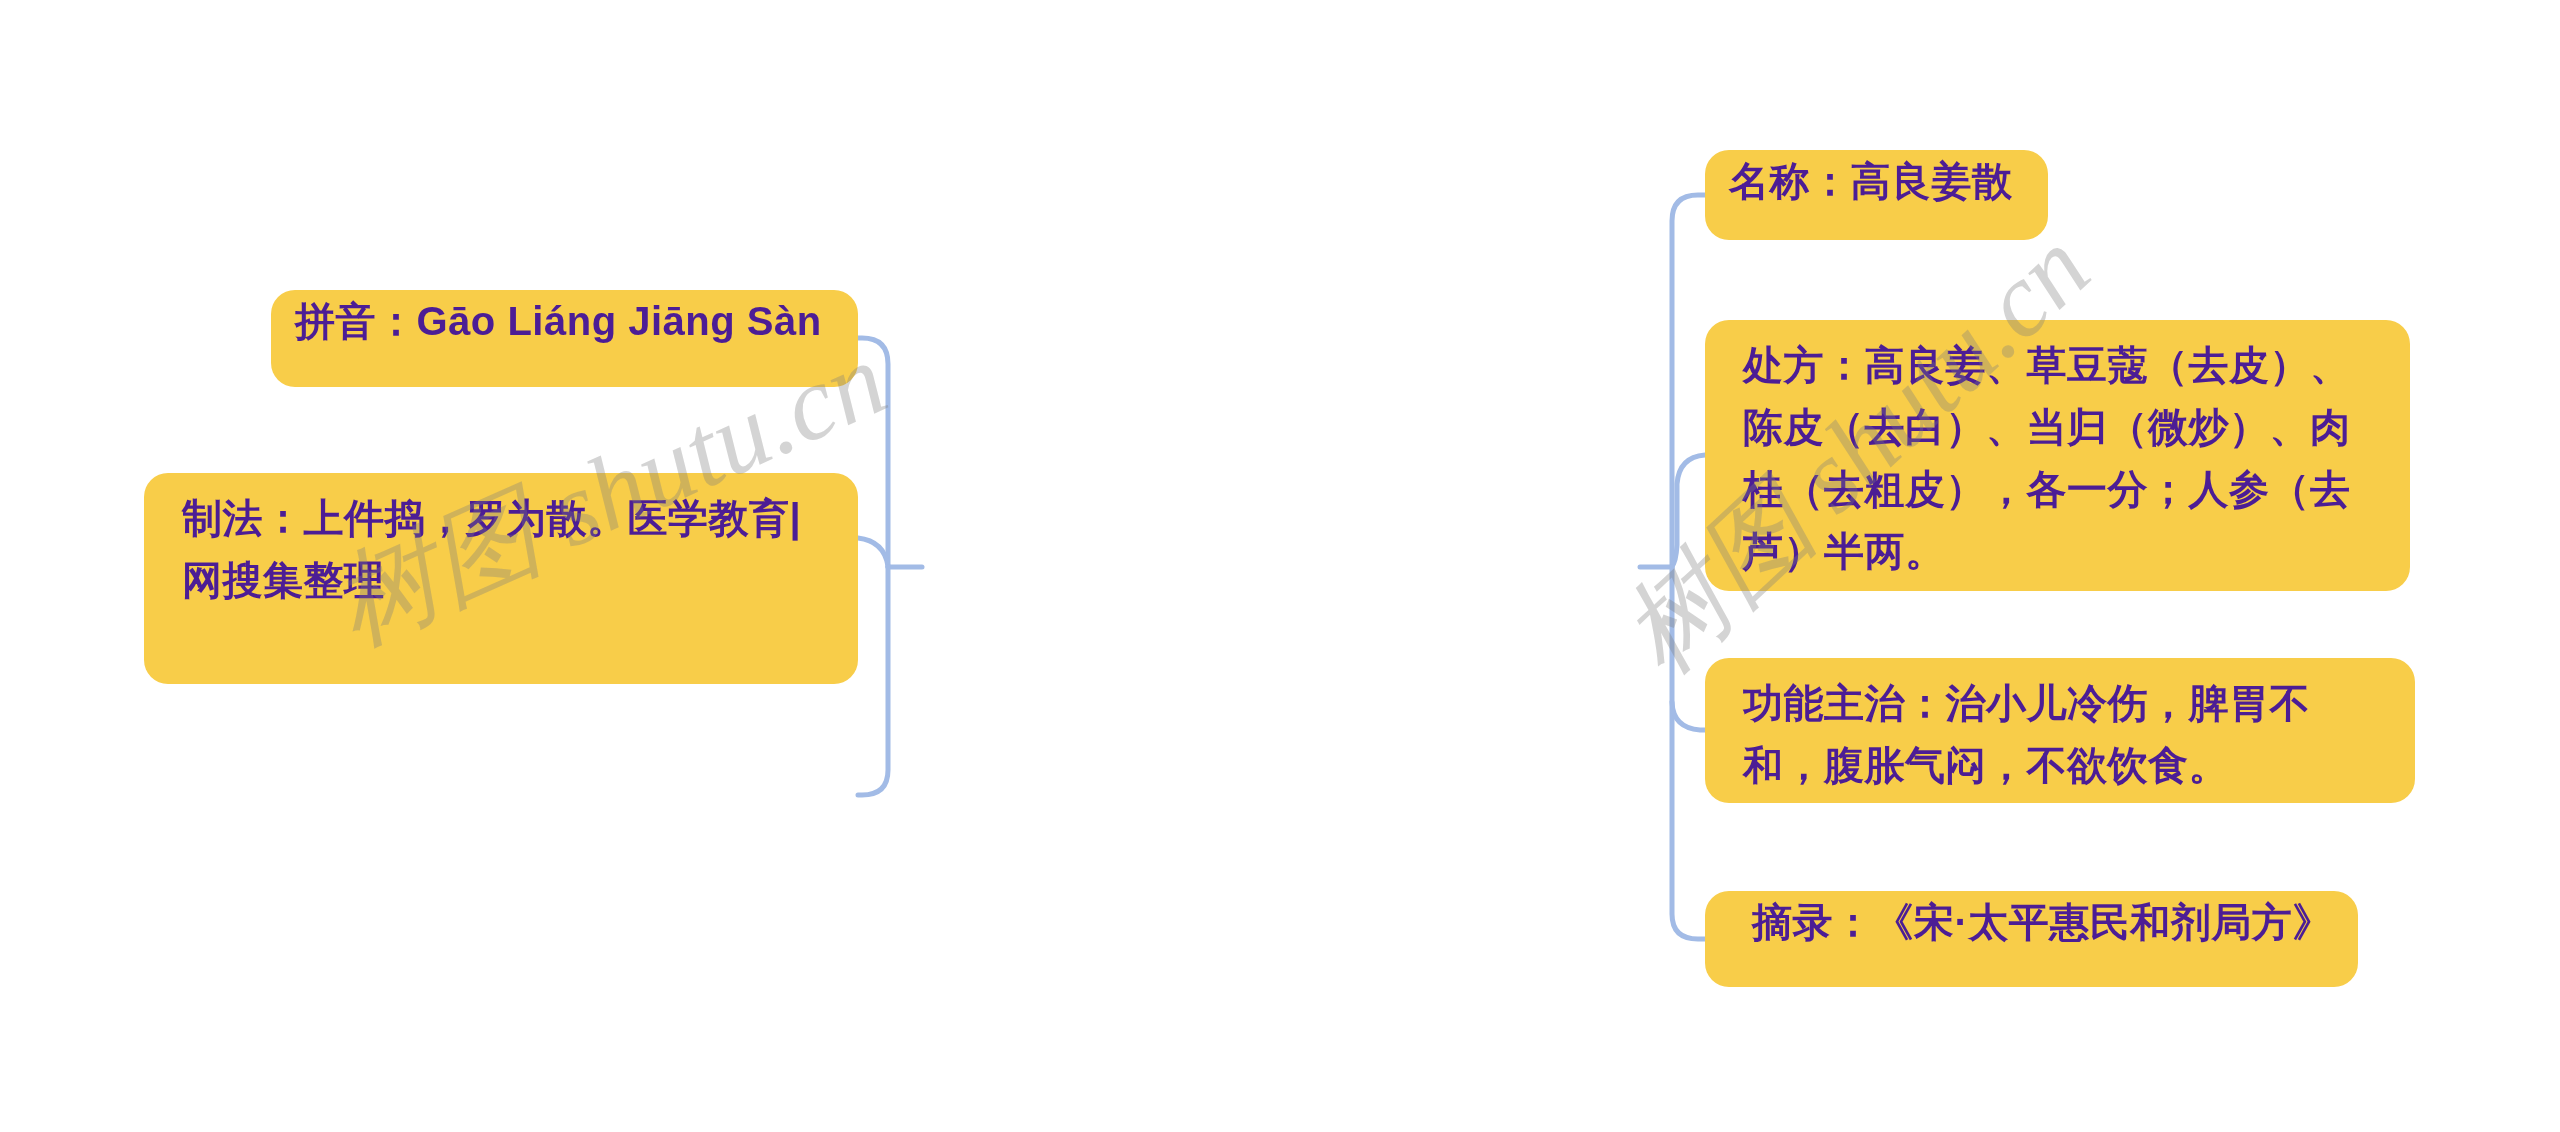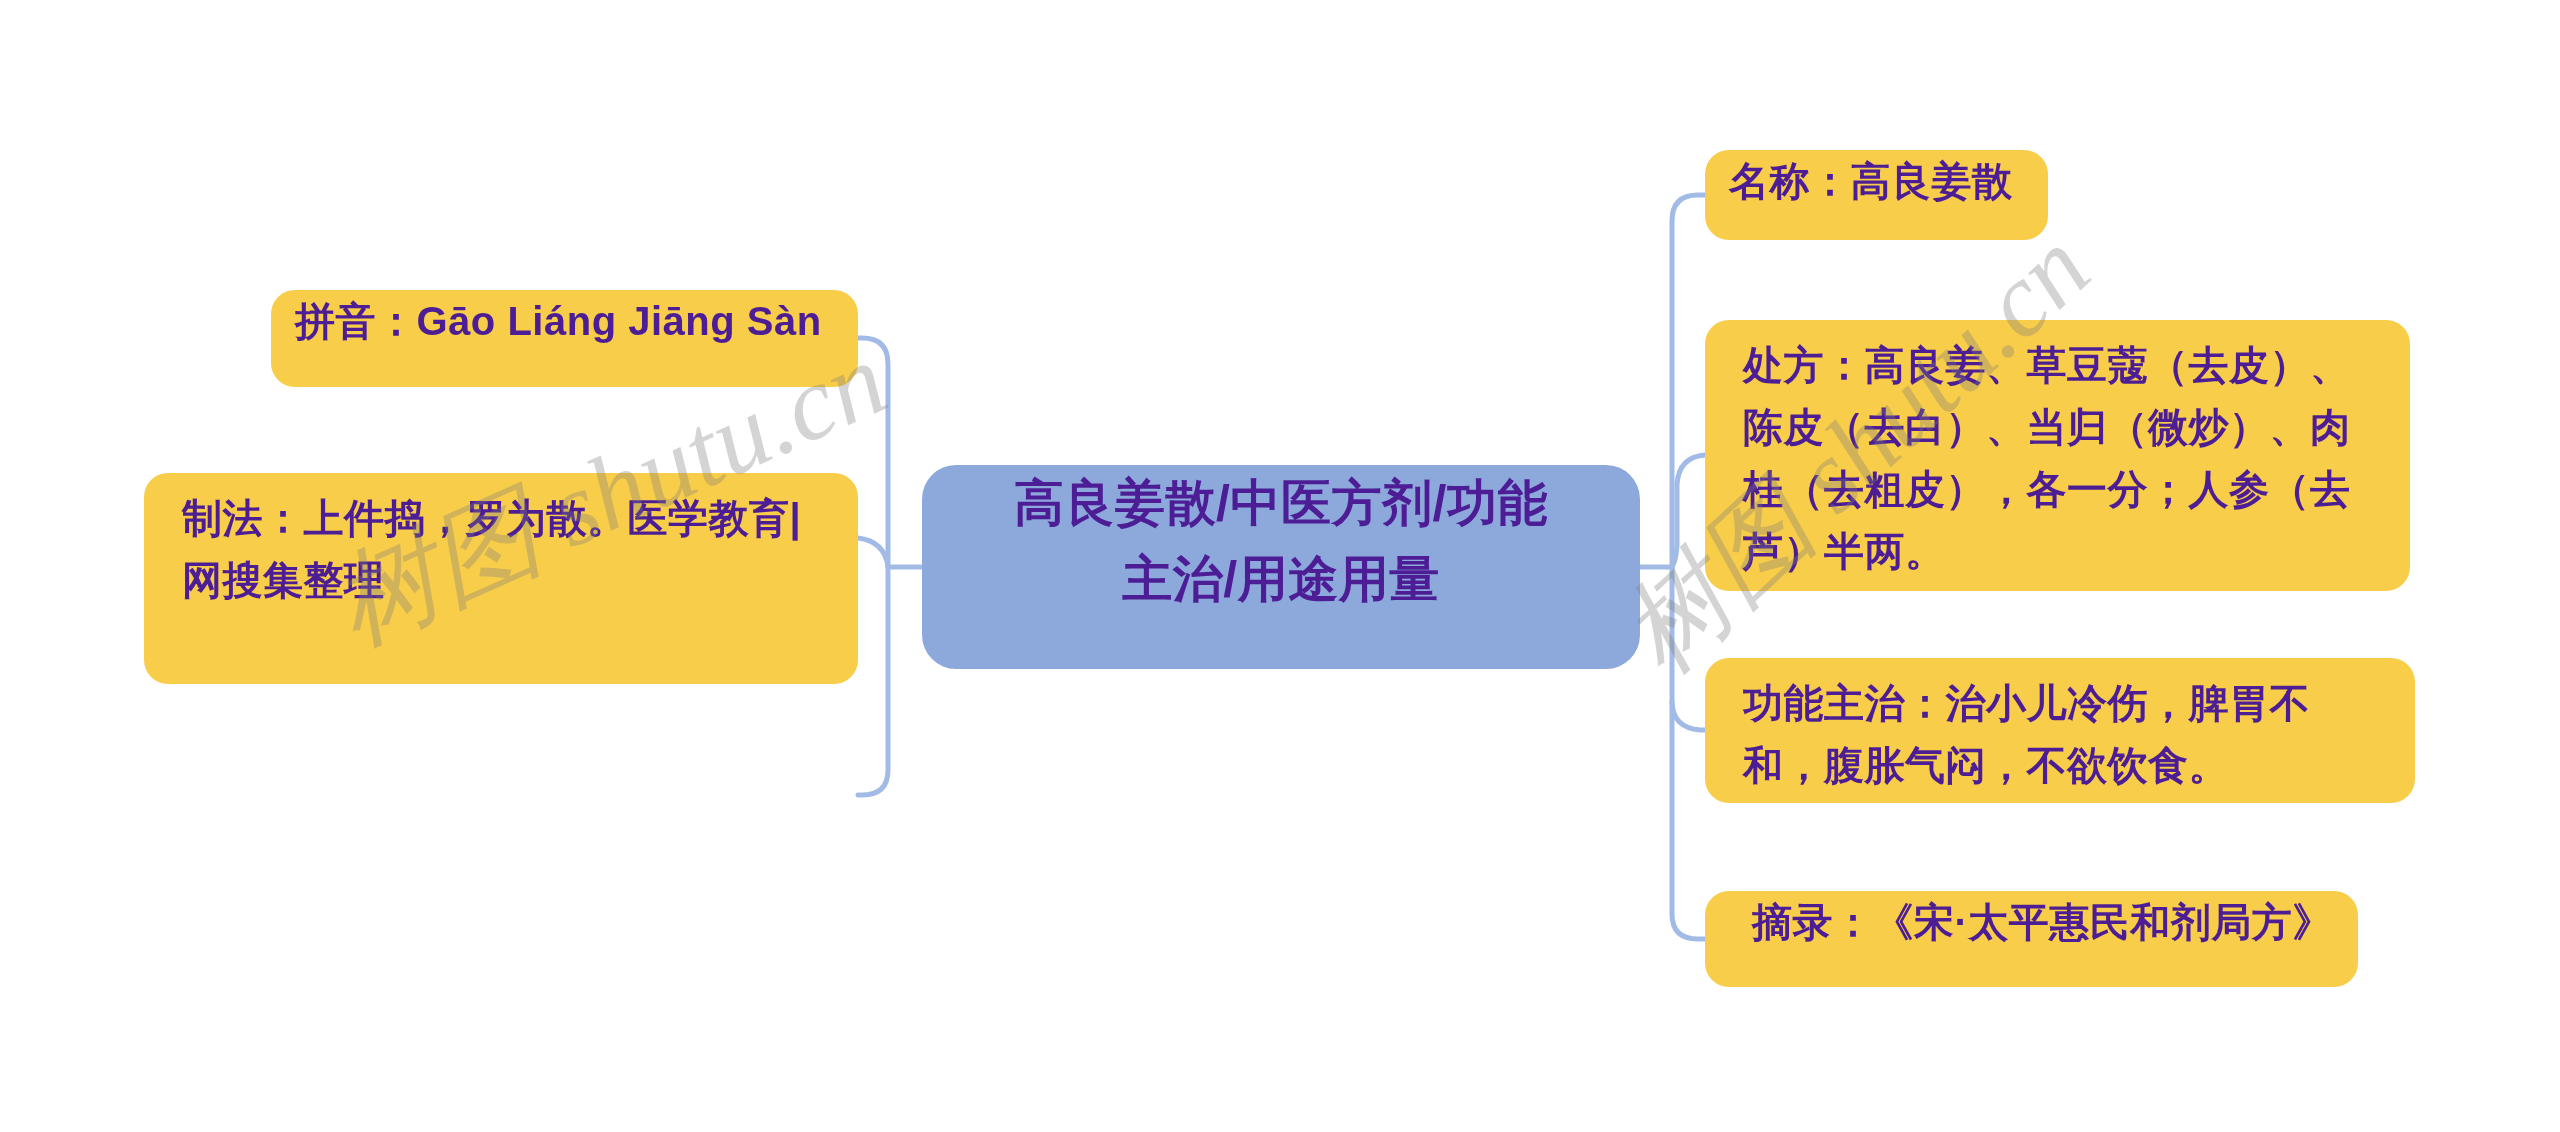--- a/index.html
+++ b/index.html
@@ -61,23 +61,20 @@
 
   <div class="node branch single" style="left:271px;top:290px;width:587px;height:97px;">
     <span>拼音：Gāo Liáng Jiāng Sàn</span>
   </div>
 
   <div class="node branch" style="left:144px;top:457px;width:714px;height:211px;margin-top:16px;">
     <span>制法：上件捣，罗为散。医学教育|网搜集整理</span>
   </div>
 
 
-  <div class="node central" style="left:922px;top:465px;width:718px;height:204px;">
-    <span class="inner">高良姜散/中医方剂/功能主治/用途用量</span>
-  </div>
 
   <div class="node branch single" style="left:1705px;top:150px;width:343px;height:90px;">
     <span>名称：高良姜散</span>
   </div>
 
   <div class="node branch" style="left:1705px;top:320px;width:705px;height:271px;">
     <span>处方：高良姜、草豆蔻（去皮）、陈皮（去白）、当归（微炒）、肉桂（去粗皮），各一分；人参（去芦）半两。</span>
   </div>
 
   <div class="node branch" style="left:1705px;top:658px;width:710px;height:145px;">

